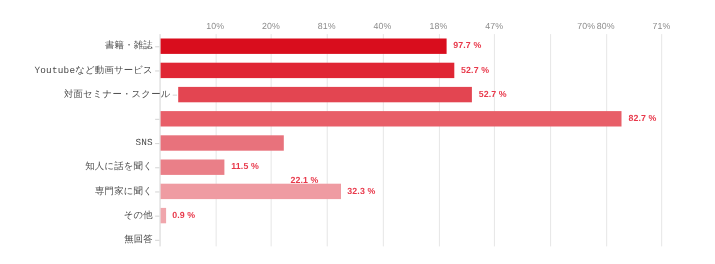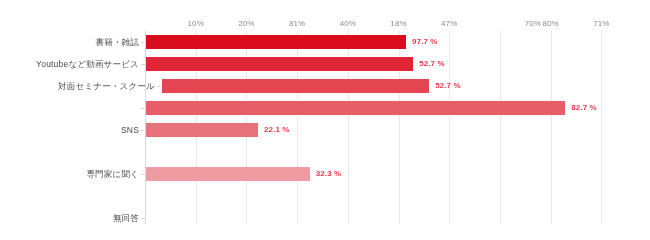--- a/index.html
+++ b/index.html
@@ -83,20 +83,21 @@
     position: absolute;
     right: 511px;
     top: 0;
     height: 22px;
     line-height: 22px;
     font-size: 8.5px;
     color: #4a4a4a;
     white-space: nowrap;
     text-align: right;
     letter-spacing: 0.2px;
+    font-family: Liberation Mono, monospace;
   }
   .tickmark {
     position: absolute;
     left: 141px;
     top: 0px;
     width: 4px;
     height: 1px;
     background: #d8d8d8;
   }
   .bar {
@@ -168,27 +169,39 @@
       </div>
       <div class="row" style="top: 66px;">
         <div class="tickmark" style="top: 11px;"></div>
         <div class="bar" style="width: 419.289px; background: rgb(232, 94, 104);"></div>
         <span class="val-label" style="left: 571.289px; color: rgb(232, 56, 74);">82.7 %</span>
       </div>
       <div class="row" style="top: 88px;">
         <span class="cat-label" style="color: rgb(74, 74, 74);">SNS</span>
         <div class="tickmark" style="top: 11px;"></div>
         <div class="bar" style="width: 112.047px; background: rgb(232, 114, 124);"></div>
-        <span class="val-label" style="left: 264.047px; color: rgb(232, 56, 74);">22.1 %</span>
+        <span class="val-label" style="left: 264.047px; color: rgb(232, 56, 74); margin-top: 34px;">22.1 %</span>
+      </div>
+      <div class="row" style="top: 110px;">
+        <span class="cat-label" style="color: rgb(74, 74, 74);">知人に話を聞く</span>
+        <div class="tickmark" style="top: 11px;"></div>
+        <div class="bar" style="width: 58.305px; background: rgb(234, 127, 136);"></div>
+        <span class="val-label" style="left: 210.305px; color: rgb(232, 56, 74);">11.5 %</span>
       </div>
       <div class="row" style="top: 132px;">
         <span class="cat-label" style="color: rgb(74, 74, 74);">専門家に聞く</span>
         <div class="tickmark" style="top: 11px;"></div>
         <div class="bar" style="width: 163.761px; background: rgb(239, 155, 162);"></div>
         <span class="val-label" style="left: 315.761px; color: rgb(232, 56, 74);">32.3 %</span>
       </div>
+      <div class="row" style="top: 154px;">
+        <span class="cat-label" style="color: rgb(74, 74, 74);">その他</span>
+        <div class="tickmark" style="top: 11px;"></div>
+        <div class="bar" style="width: 4.563px; background: rgb(240, 166, 172);"></div>
+        <span class="val-label" style="left: 156.563px; color: rgb(232, 56, 74);">0.9 %</span>
+      </div>
       <div class="row" style="top: 176px;">
         <span class="cat-label" style="color: rgb(74, 74, 74);">無回答</span>
         <div class="tickmark" style="top: 11px;"></div>
       </div>
     </div>
 
 </div>
 
 </body></html>

